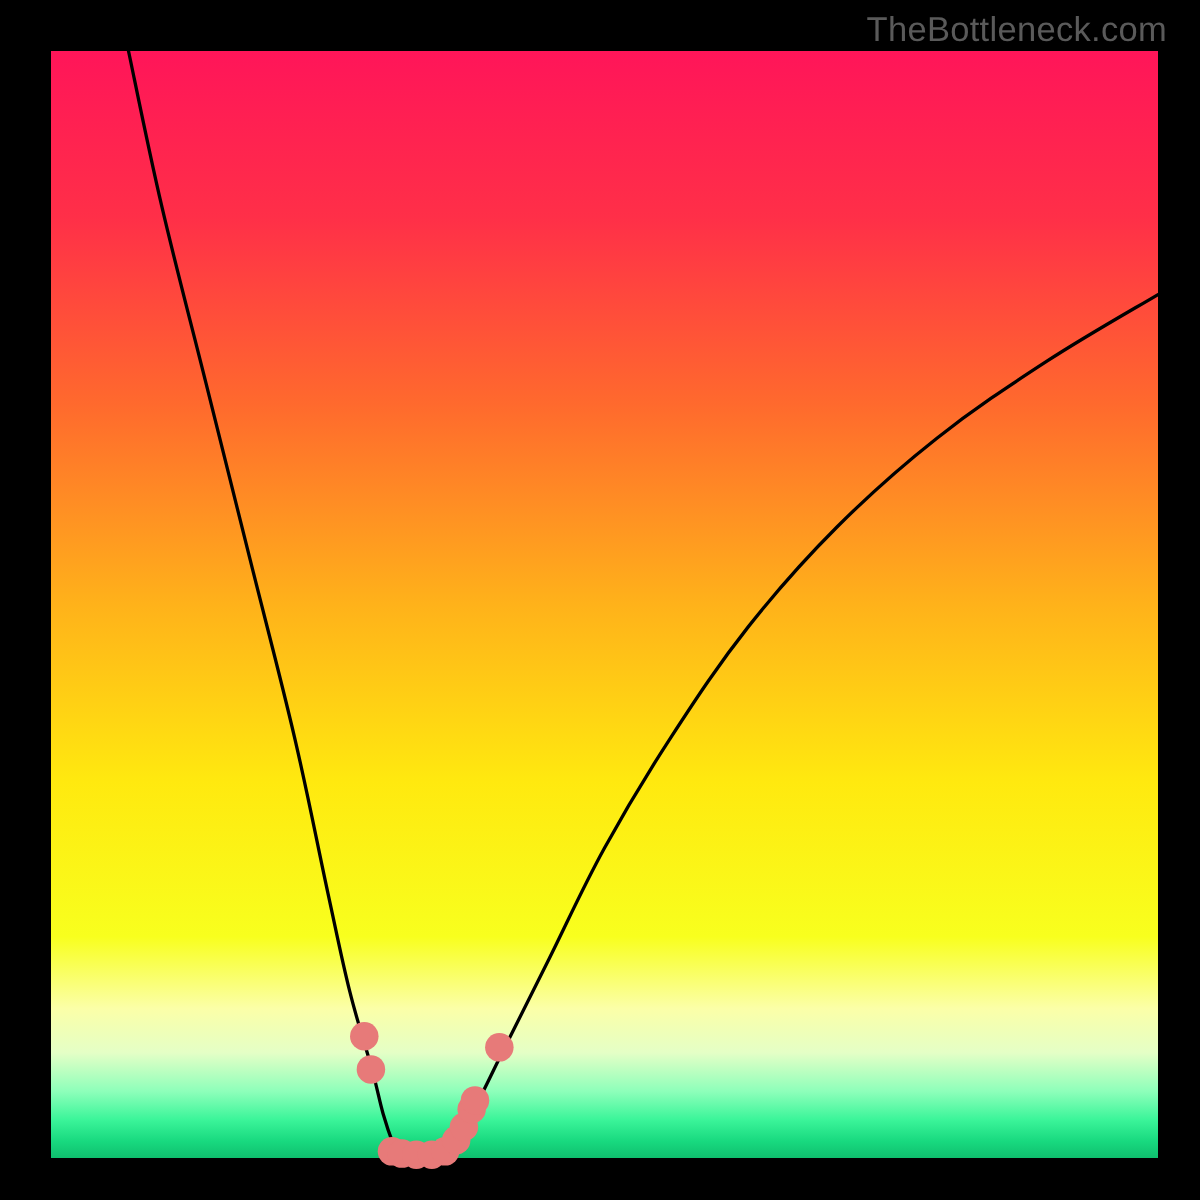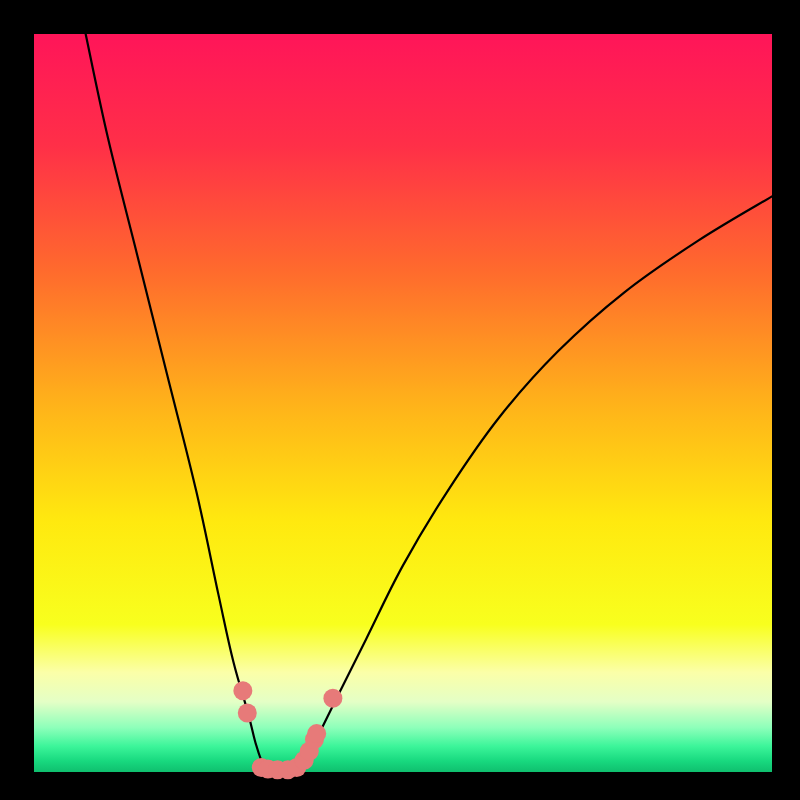--- a/index.html
+++ b/index.html
@@ -33,20 +33,21 @@
     position: absolute;
     left: 0;
     top: 0;
   }
 </style>
 </head>
 <body>
 
 <div class="frame">
 
+  <div class="watermark">TheBottleneck.com</div>
 
   <svg width="800" height="800" viewBox="0 0 800 800">
     <defs>
       <linearGradient id="bg-grad" x1="0" y1="0" x2="0" y2="1">
 
       <stop offset="0%" stop-color="#ff1559"></stop>
           <stop offset="15%" stop-color="#ff2f48"></stop>
           <stop offset="32%" stop-color="#ff6a2d"></stop>
           <stop offset="50%" stop-color="#ffb21a"></stop>
           <stop offset="66%" stop-color="#ffe90f"></stop>

